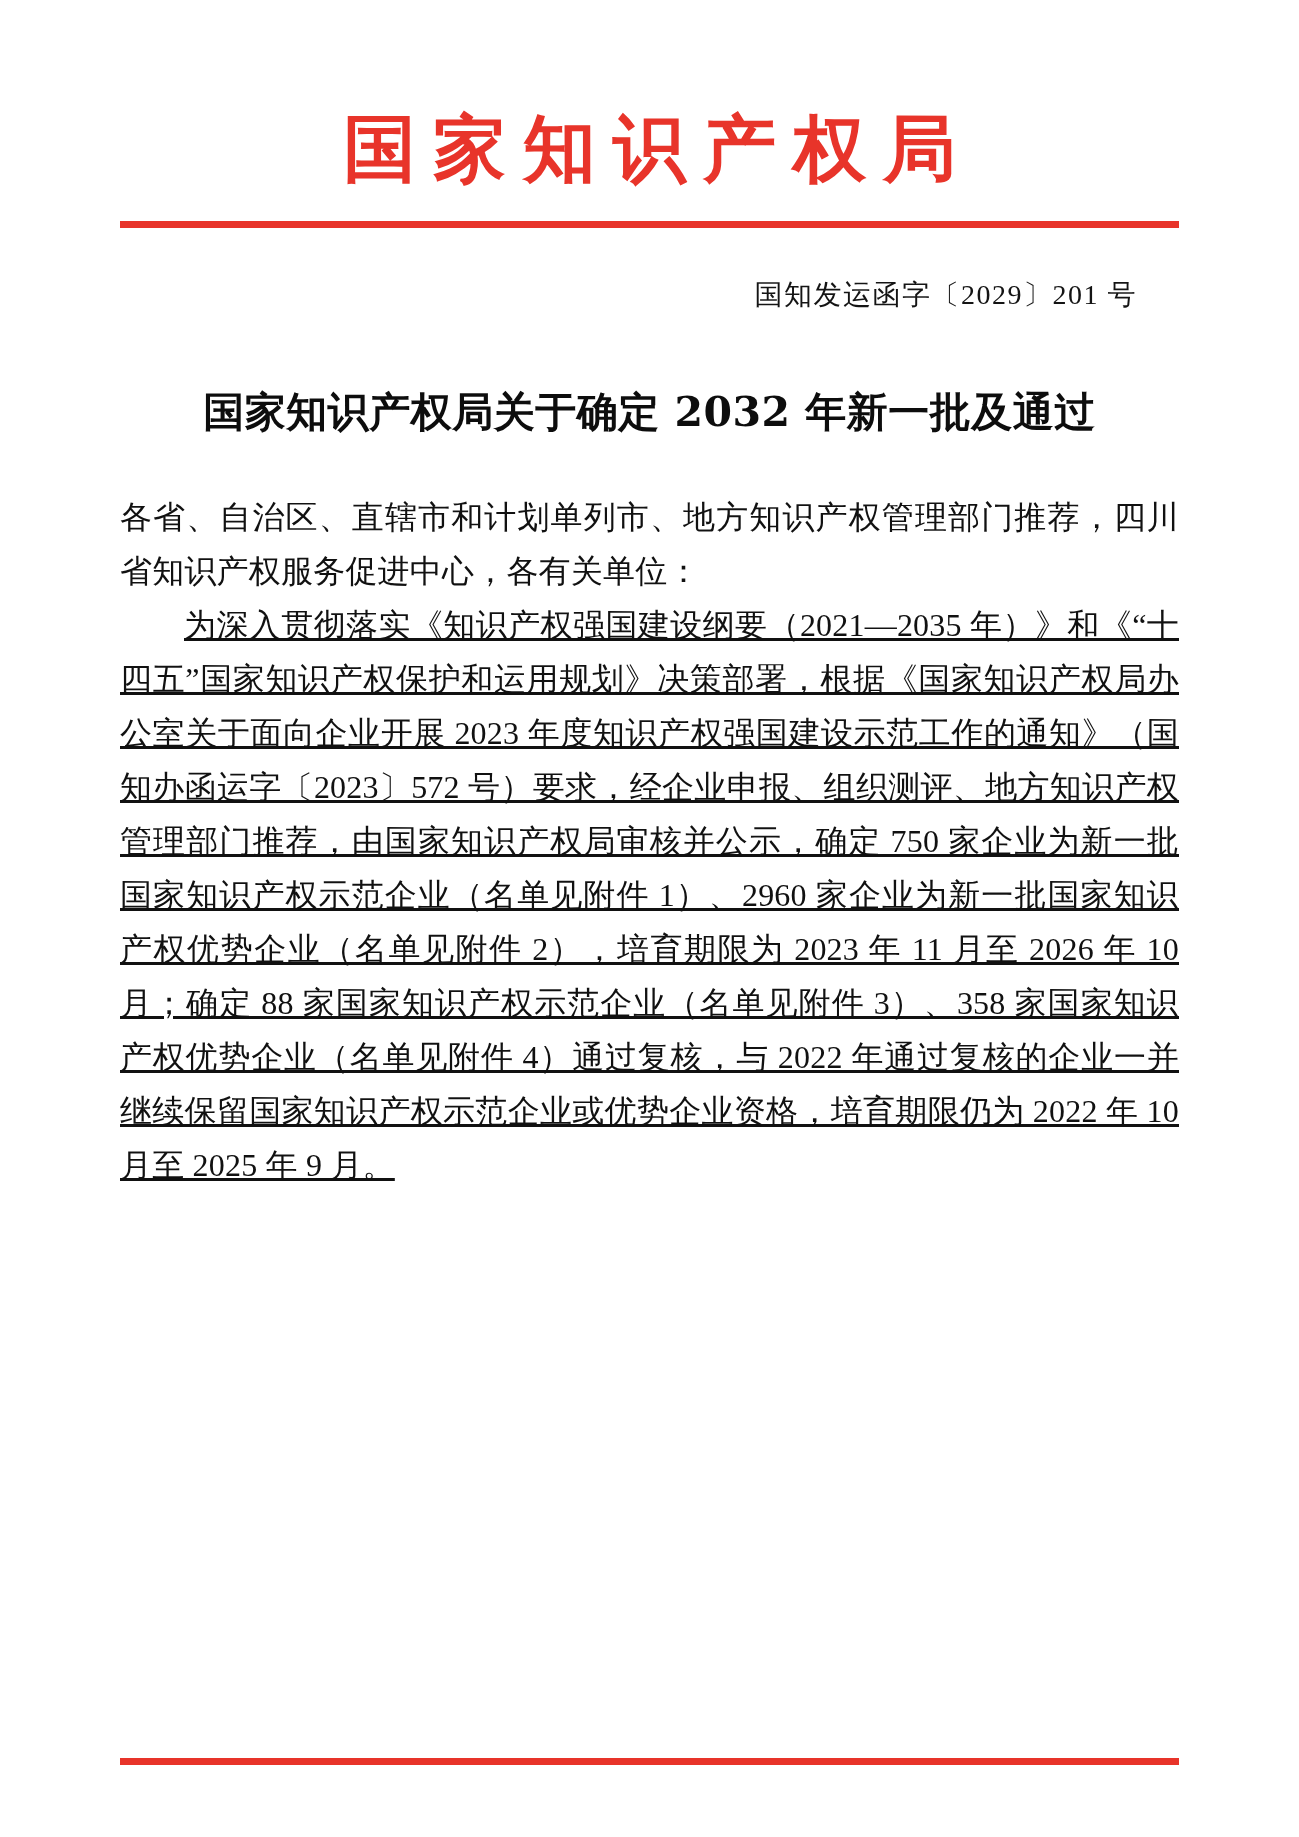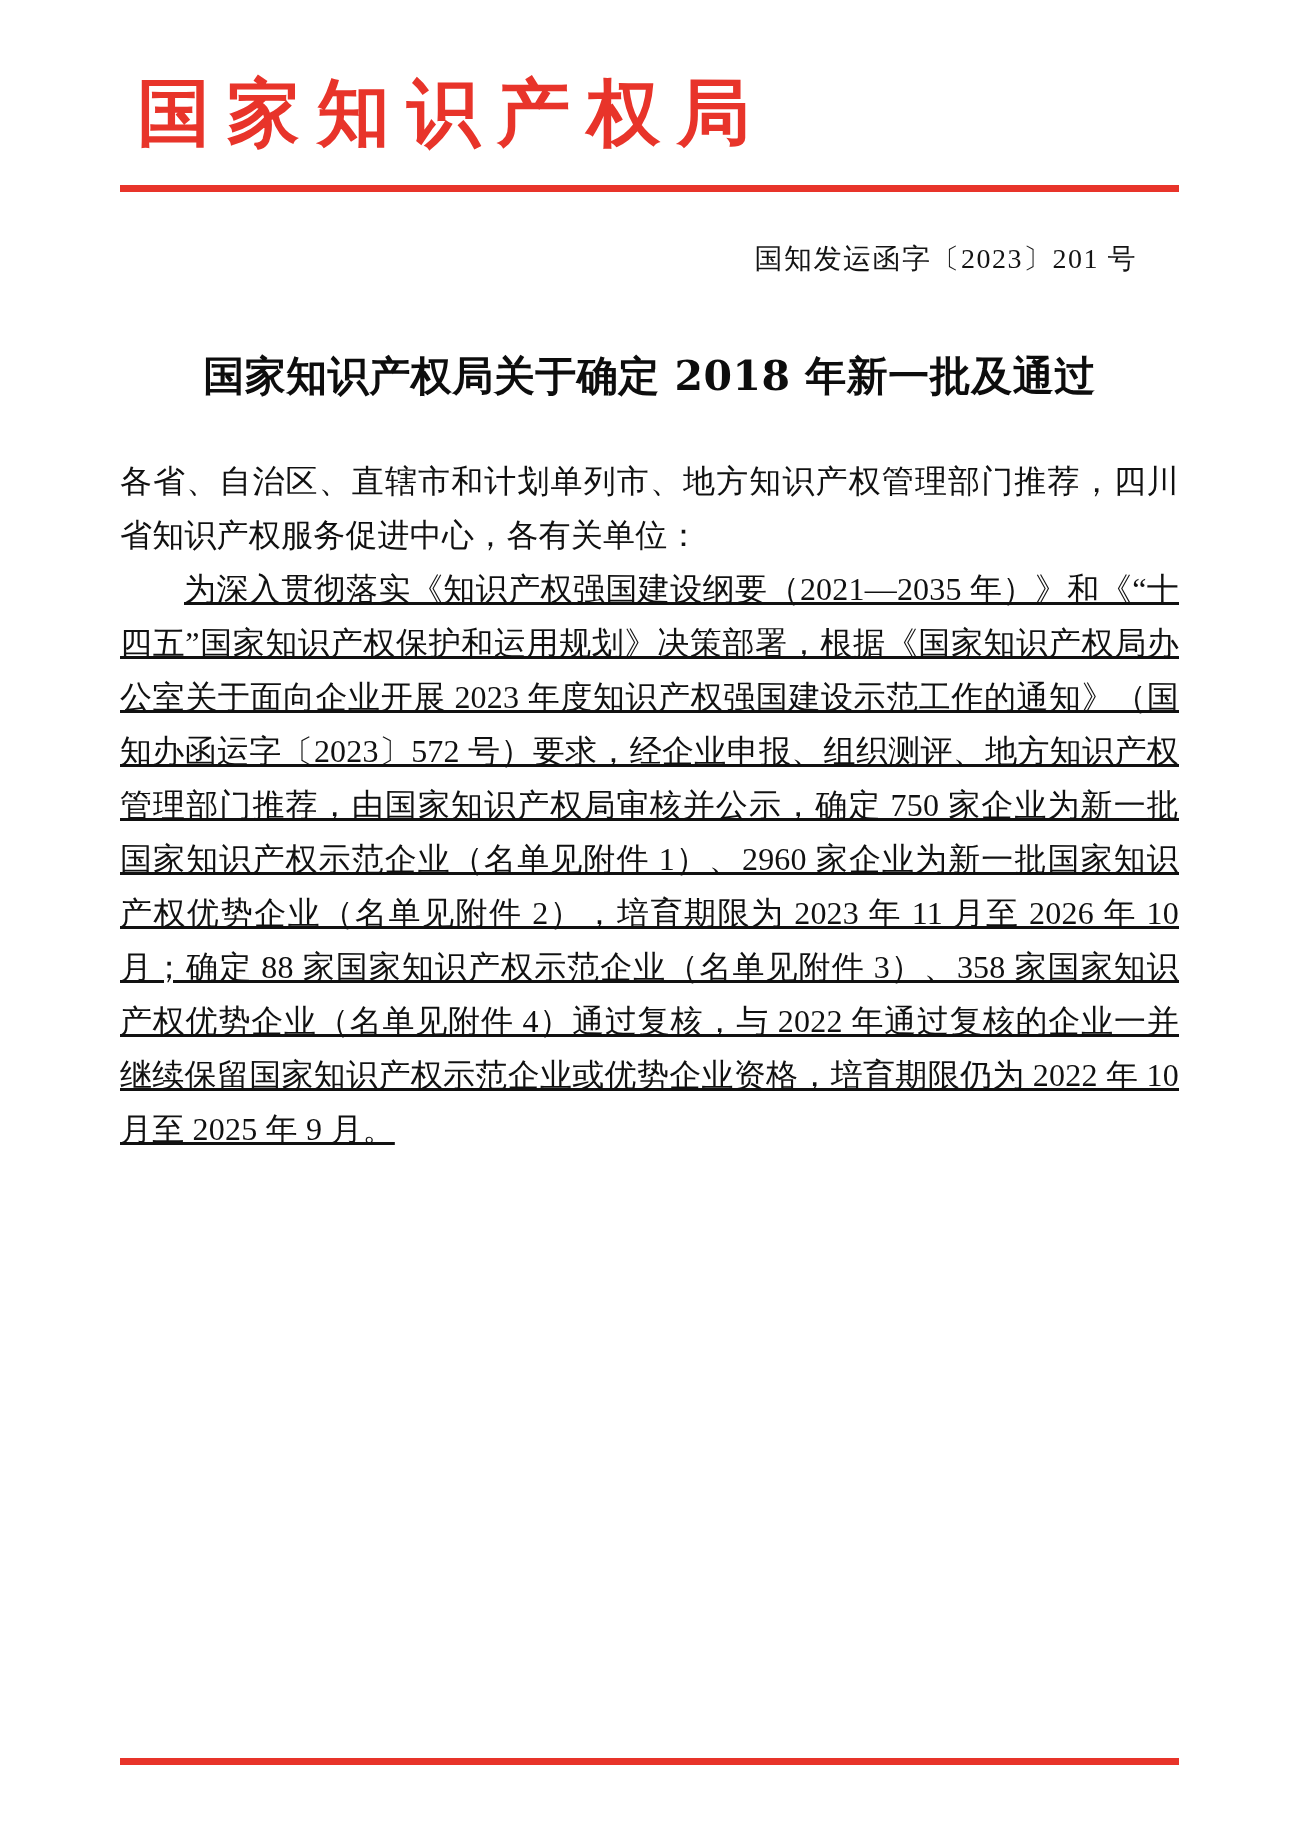--- a/index.html
+++ b/index.html
@@ -22,22 +22,22 @@
   .inner {
     position: absolute;
     left: 120px;
     top: 0;
     width: 1059px;
     height: 1837px;
   }
 
   
   .masthead {
-    padding-top: 72px;
-    text-align: left;
+    padding-top: 108px;
+    text-align: center;
   }
   .masthead-title {
     color: #e8342a;
     font-family: "DejaVu Serif", "Liberation Serif", serif;
     font-weight: bold;
     font-size: 73px;
     letter-spacing: 17px;
     line-height: 1.1;
     text-indent: 17px;
     white-space: nowrap;
@@ -112,25 +112,25 @@
 <div class="page">
   <div class="inner">
 
     <div class="masthead">
       <div class="masthead-title">国家知识产权局</div>
     </div>
 
     <div class="rule-top"></div>
 
     <div class="docnum-row">
-      <span class="docnum">国知发运函字〔2023〕201 号</span>
+      <span class="docnum">国知发运函字〔2029〕201 号</span>
     </div>
 
     <div class="doc-title">
-      <span class="tline">国家知识产权局关于确定 2018 年新一批及通过</span>
+      <span class="tline">国家知识产权局关于确定 2032 年新一批及通过</span>
     </div>
 
     <div class="body-text">
       <p>各省、自治区、直辖市和计划单列市、地方知识产权管理部门推荐，四川省知识产权服务促进中心，各有关单位：</p>
       <p class="indent">为深入贯彻落实《知识产权强国建设纲要（2021—2035 年）》和《“十四五”国家知识产权保护和运用规划》决策部署，根据《国家知识产权局办公室关于面向企业开展 2023 年度知识产权强国建设示范工作的通知》（国知办函运字〔2023〕572 号）要求，经企业申报、组织测评、地方知识产权管理部门推荐，由国家知识产权局审核并公示，确定 750 家企业为新一批国家知识产权示范企业（名单见附件 1）、2960 家企业为新一批国家知识产权优势企业（名单见附件 2），培育期限为 2023 年 11 月至 2026 年 10 月；确定 88 家国家知识产权示范企业（名单见附件 3）、358 家国家知识产权优势企业（名单见附件 4）通过复核，与 2022 年通过复核的企业一并继续保留国家知识产权示范企业或优势企业资格，培育期限仍为 2022 年 10 月至 2025 年 9 月。</p>
     </div>
 
     <div class="rule-bottom"></div>
 
   </div>

